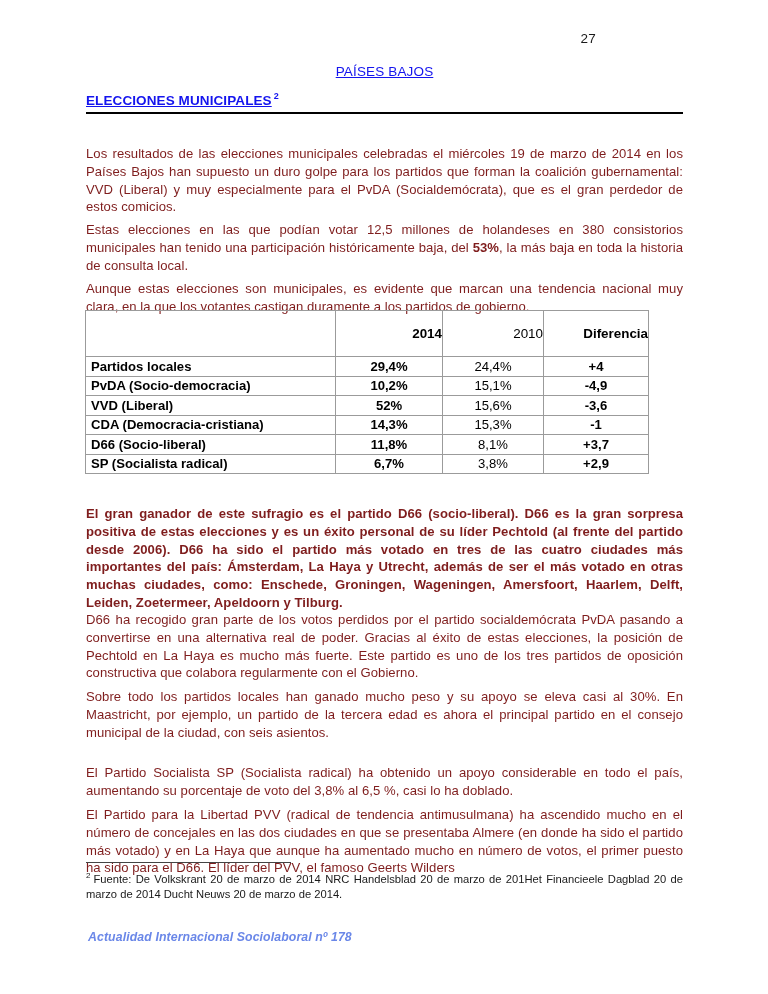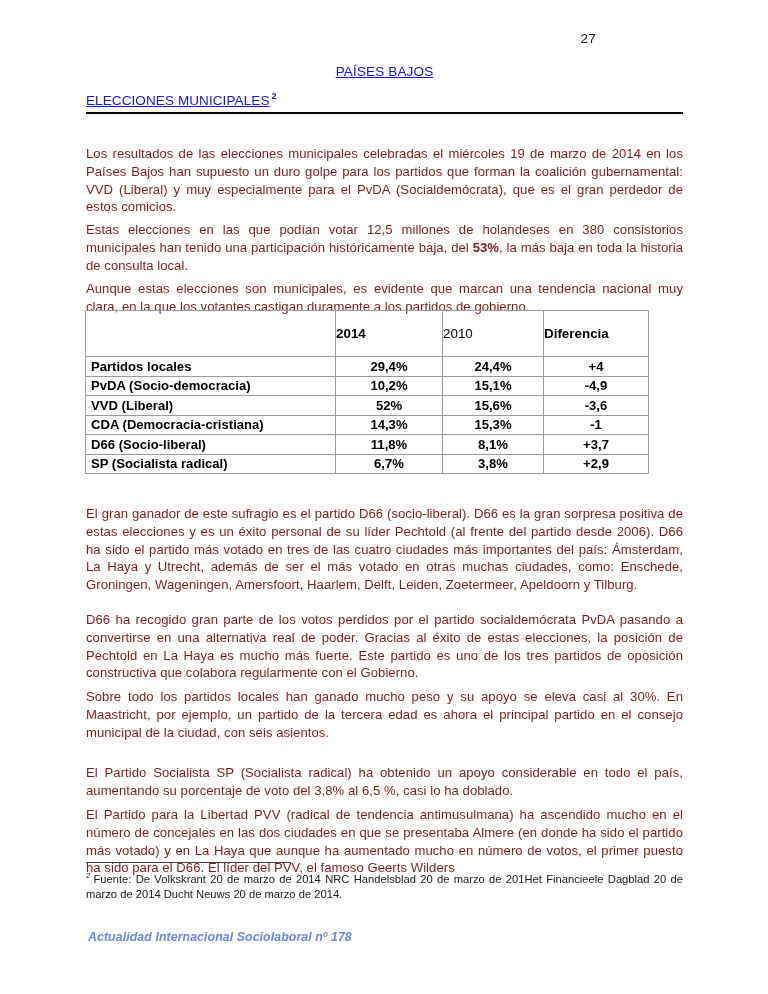--- a/index.html
+++ b/index.html
@@ -50,21 +50,21 @@
   }
 
   .section-heading-wrap {
     position: absolute;
     top: 91px;
     left: 86px;
     width: 597px;
   }
   .section-heading {
     font-size: 13.5px;
-    font-weight: normal;
+    font-weight: bold;
     color: #1414ee;
     text-decoration: underline;
     letter-spacing: 0.1px;
     display: inline;
   }
   .section-heading-sup {
     font-size: 9px;
     font-weight: bold;
     color: #1414ee;
     vertical-align: super;
@@ -90,21 +90,21 @@
     line-height: 17.7px;
     text-align: justify;
     color: #7f1d1d;
     letter-spacing: 0.05px;
   }
   .body-text b { font-weight: bold; }
 
   #para-1 { top: 132px; }
   #para-2 { top: 208px; }
   #para-3 { top: 267px; }
-  #para-4 { top: 492px; }
+  #para-4 { top: 492px; font-weight: bold; }
   #para-5 { top: 598px; }
   #para-6 { top: 675px; }
   #para-7 { top: 751px; }
   #para-8 { top: 793px; }
 
   
   .results-table {
     position: absolute;
     top: 310px;
     left: 85px;
@@ -119,21 +119,21 @@
     margin: 0;
   }
   .results-table .col-party   { width: 250px; }
   .results-table .col-2014    { width: 107px; }
   .results-table .col-2010    { width: 101px; }
   .results-table .col-diff    { width: 105px; }
 
   .results-table thead td {
     height: 45px;
     vertical-align: middle;
-    text-align: left;
+    text-align: right;
     font-size: 13.4px;
   }
   .results-table thead td.th-2014 { font-weight: bold; }
   .results-table thead td.th-2010 { font-weight: normal; }
   .results-table thead td.th-diff { font-weight: bold; }
   .results-table thead td.th-blank { border-right: 1px solid #9b9b9b; }
 
   .results-table tbody td {
     height: 18.5px;
     vertical-align: middle;
@@ -143,21 +143,21 @@
     font-weight: bold;
     text-align: left;
     padding-left: 5px;
   }
   .results-table tbody td.cell-2014 {
     font-weight: bold;
     text-align: center;
     margin-top: 8px;
   }
   .results-table tbody td.cell-2010 {
-    font-weight: bold;
+    font-weight: normal;
     text-align: center;
   }
   .results-table tbody td.cell-diff {
     font-weight: bold;
     text-align: center;
   }
 
   
   .footnote-rule {
     position: absolute;

